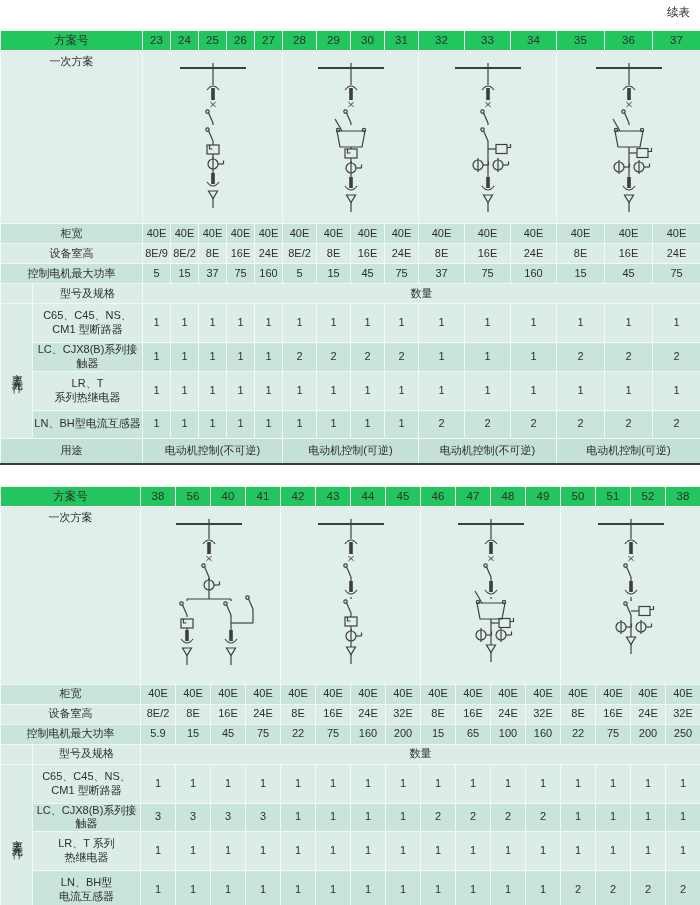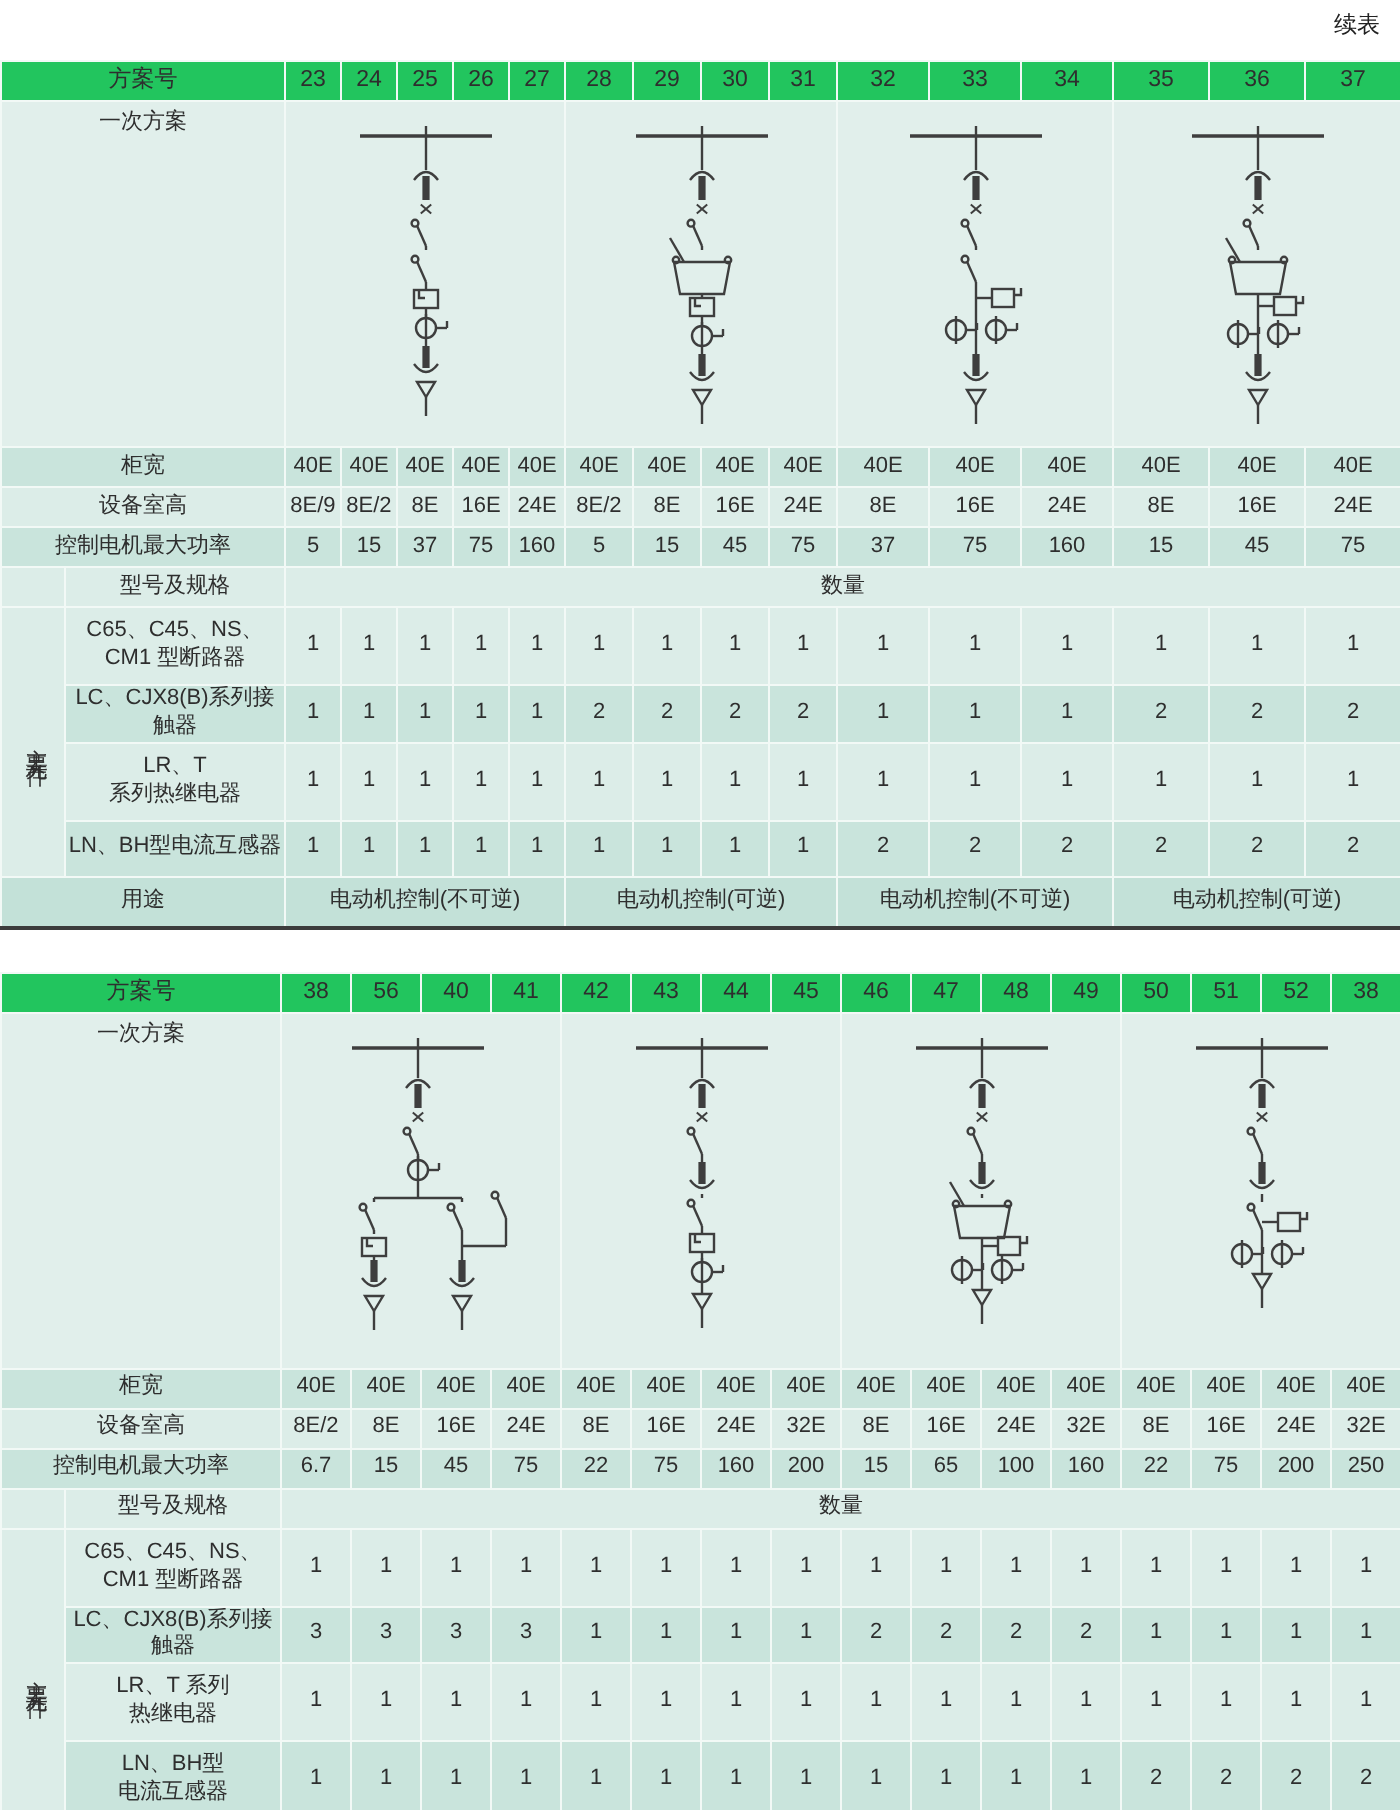--- a/index.html
+++ b/index.html
@@ -493,21 +493,21 @@
         <td class="v">16E</td>
         <td class="v">24E</td>
         <td class="v">32E</td>
         <td class="v">8E</td>
         <td class="v">16E</td>
         <td class="v">24E</td>
         <td class="v">32E</td>
       </tr>
   <tr class="r-a">
     <td colspan="2" class="lab">控制电机最大功率</td>
-  <td class="v">6.7</td>
+  <td class="v">5.9</td>
         <td class="v">15</td>
         <td class="v">45</td>
         <td class="v">75</td>
         <td class="v">22</td>
         <td class="v">75</td>
         <td class="v">160</td>
         <td class="v">200</td>
         <td class="v">15</td>
         <td class="v">65</td>
         <td class="v">100</td>

